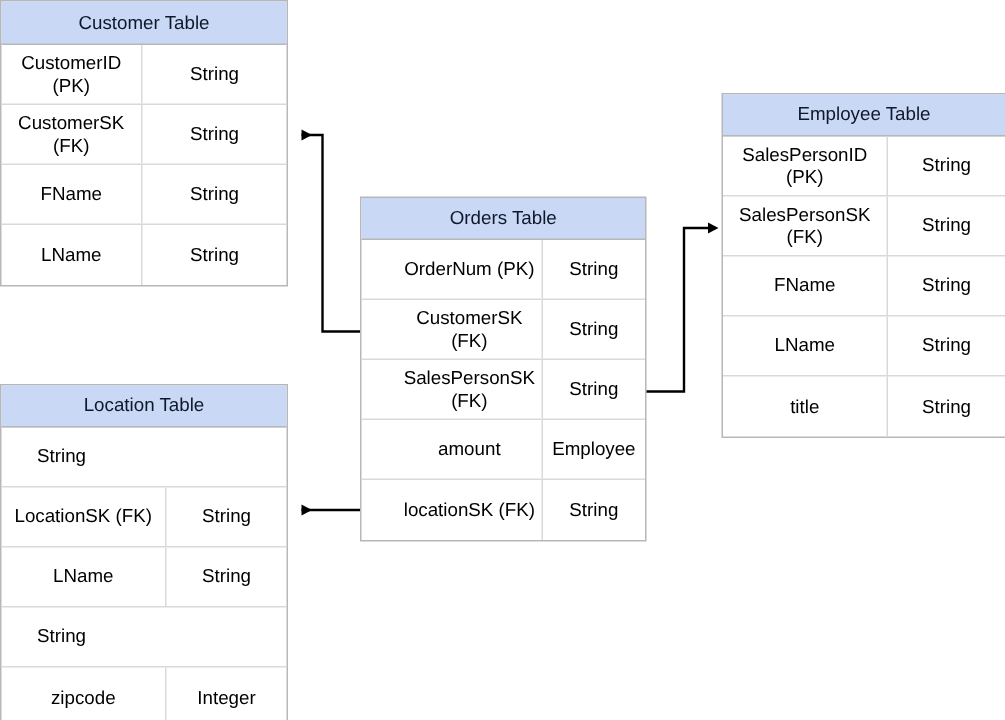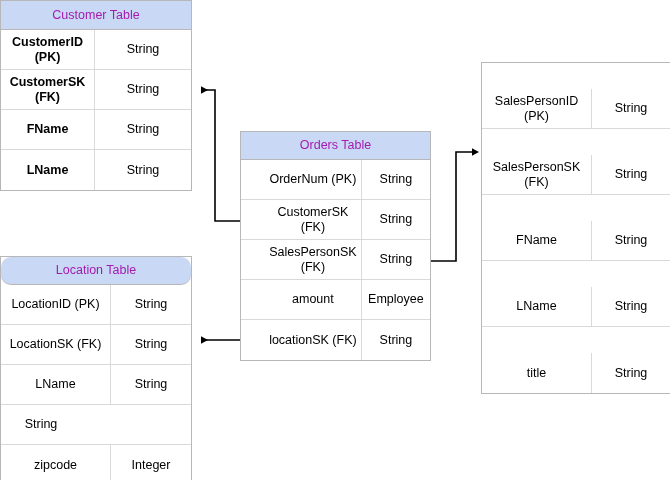--- a/index.html
+++ b/index.html
@@ -34,21 +34,21 @@
   .entity-header {
     box-sizing: border-box;
     background: #c9d8f5;
     border-bottom: 1px solid #b7b7b7;
     text-align: center;
     font-size: 12.5px;
     line-height: 1;
     display: flex;
     align-items: center;
     justify-content: center;
-    color: #a21caf;
+    color: #0f172a;
   }
   .entity-row {
     box-sizing: border-box;
     display: flex;
     border-bottom: 1px solid #d9d9d9;
   }
   .entity-row:last-child {
     border-bottom: none;
   }
   .cell {
@@ -64,38 +64,38 @@
     overflow: hidden;
   }
   .cell-name {
     border-right: 1px solid #d9d9d9;
   }
 
   
   #tbl-customer { left: 0px;   top: 0px;   width: 192px; }
   #tbl-customer .entity-header { height: 29px; }
   #tbl-customer .entity-row { height: 40px; }
-  #tbl-customer .cell-name { width: 94px; font-weight: bold; }
+  #tbl-customer .cell-name { width: 94px; }
   #tbl-customer .cell-type { width: 96px; }
 
   #tbl-location { left: 0px;   top: 256px; width: 192px; }
-  #tbl-location .entity-header { height: 28px; border-radius: 10px; }
+  #tbl-location .entity-header { height: 28px; }
   #tbl-location .entity-row { height: 40px; }
   #tbl-location .cell-name { width: 110px; }
   #tbl-location .cell-type { width: 80px; }
 
   #tbl-orders   { left: 240px; top: 131px; width: 191px; }
   #tbl-orders .entity-header { height: 28px; }
   #tbl-orders .entity-row { height: 40px; }
   #tbl-orders .cell-name { width: 111px; margin-left: 24px; }
   #tbl-orders .cell-type { width: 78px; }
 
   #tbl-employee { left: 481px; top: 62px;  width: 190px; }
   #tbl-employee .entity-header { height: 28px; }
-  #tbl-employee .entity-row { height: 40px; margin-top: 26px; }
+  #tbl-employee .entity-row { height: 40px; }
   #tbl-employee .cell-name { width: 110px; }
   #tbl-employee .cell-type { width: 78px; }
 
   
   #connectors {
     position: absolute;
     left: 0; top: 0;
     width: 670px;
     height: 480px;
     pointer-events: none;
@@ -122,21 +122,20 @@
     </div>
     <div class="entity-row">
       <div class="cell cell-name">LName</div>
       <div class="cell cell-type">String</div>
     </div>
   </div>
 
   <div class="entity" id="tbl-location">
     <div class="entity-header">Location Table</div>
     <div class="entity-row">
-      <div class="cell cell-name">LocationID (PK)</div>
       <div class="cell cell-type">String</div>
     </div>
     <div class="entity-row">
       <div class="cell cell-name">LocationSK (FK)</div>
       <div class="cell cell-type">String</div>
     </div>
     <div class="entity-row">
       <div class="cell cell-name">LName</div>
       <div class="cell cell-type">String</div>
     </div>
@@ -167,20 +166,21 @@
       <div class="cell cell-name">amount</div>
       <div class="cell cell-type">Employee</div>
     </div>
     <div class="entity-row">
       <div class="cell cell-name">locationSK (FK)</div>
       <div class="cell cell-type">String</div>
     </div>
   </div>
 
   <div class="entity" id="tbl-employee">
+    <div class="entity-header">Employee Table</div>
     <div class="entity-row">
       <div class="cell cell-name">SalesPersonID (PK)</div>
       <div class="cell cell-type">String</div>
     </div>
     <div class="entity-row">
       <div class="cell cell-name">SalesPersonSK (FK)</div>
       <div class="cell cell-type">String</div>
     </div>
     <div class="entity-row">
       <div class="cell cell-name">FName</div>

